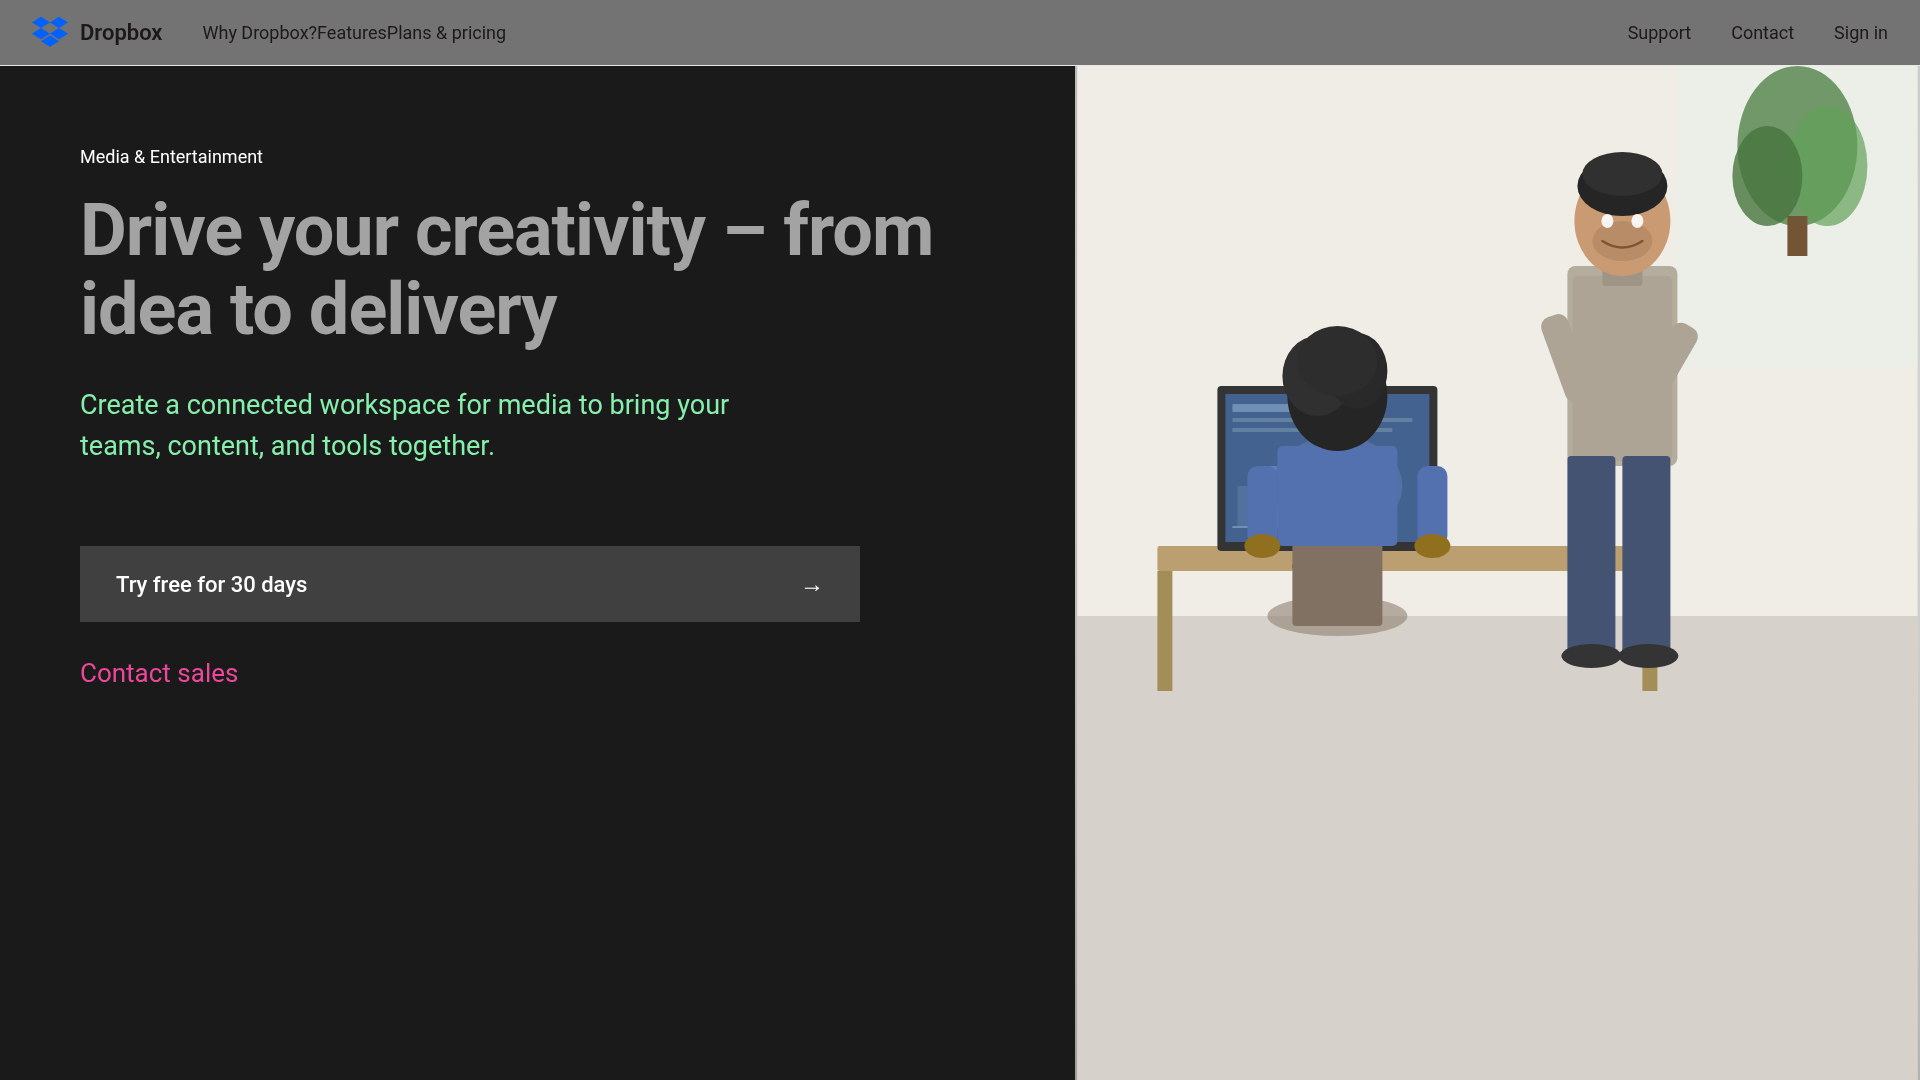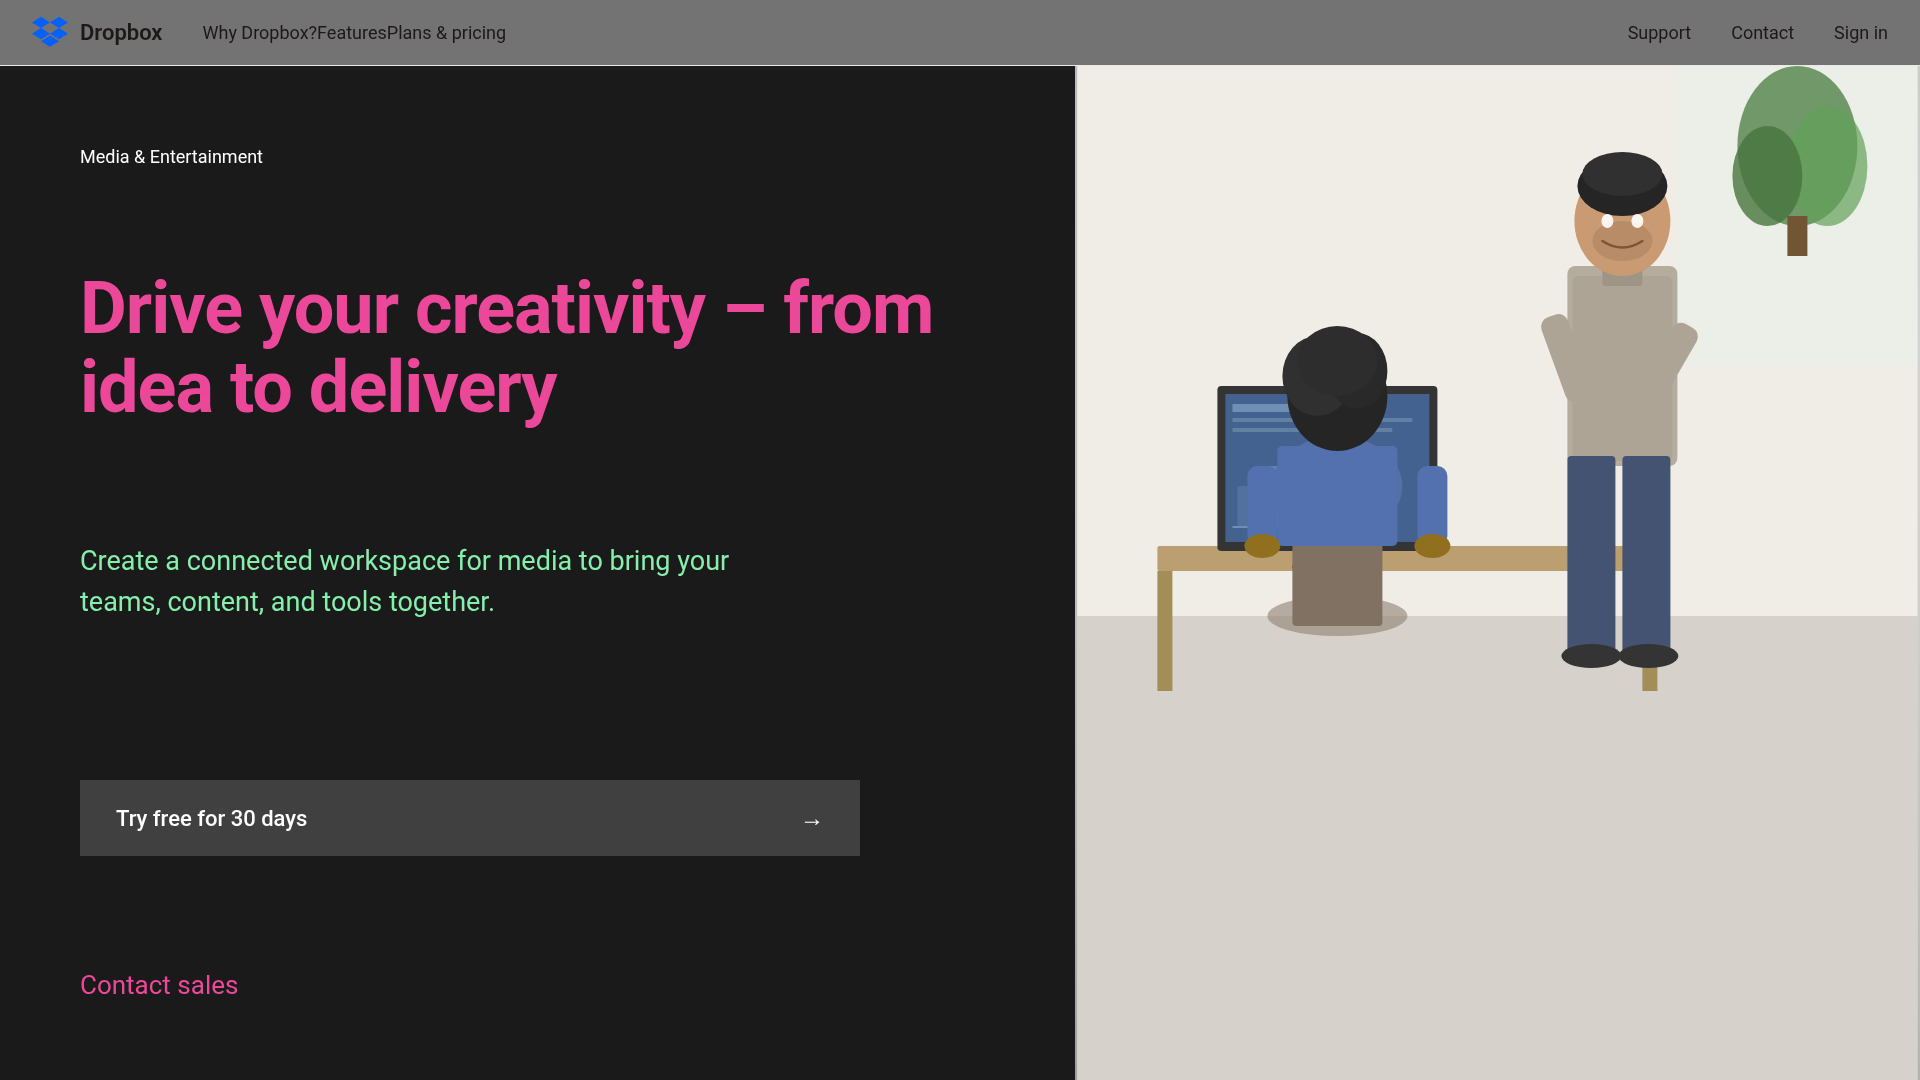--- a/index.html
+++ b/index.html
@@ -80,21 +80,21 @@
       display: flex;
       width: 100%;
       height: calc(1080px - 66px);
     }
 
     .hero-left {
       width: 56%;
       background-color: #1a1a1a;
       display: flex;
       flex-direction: column;
-      justify-content: space-between;
+      justify-content: flex-start;
       padding: 80px 36px 80px 80px;
       position: relative;
     }
 
     .hero-right {
       width: 44%;
       background-color: #c8c8c8;
       overflow: hidden;
       position: relative;
     }
@@ -112,21 +112,21 @@
     .category-label {
       font-size: 18px;
       color: #ffffff;
       margin-bottom: 24px;
       font-weight: 400;
     }
 
     .hero-headline {
       font-size: 72px;
       font-weight: 700;
-      color: #ec4899;
+      color: #a3a3a3;
       line-height: 1.1;
       margin-bottom: 36px;
       letter-spacing: -1px;
     }
 
     .hero-subtext {
       font-size: 27px;
       color: #86efac;
       line-height: 1.5;
       margin-bottom: 80px;

